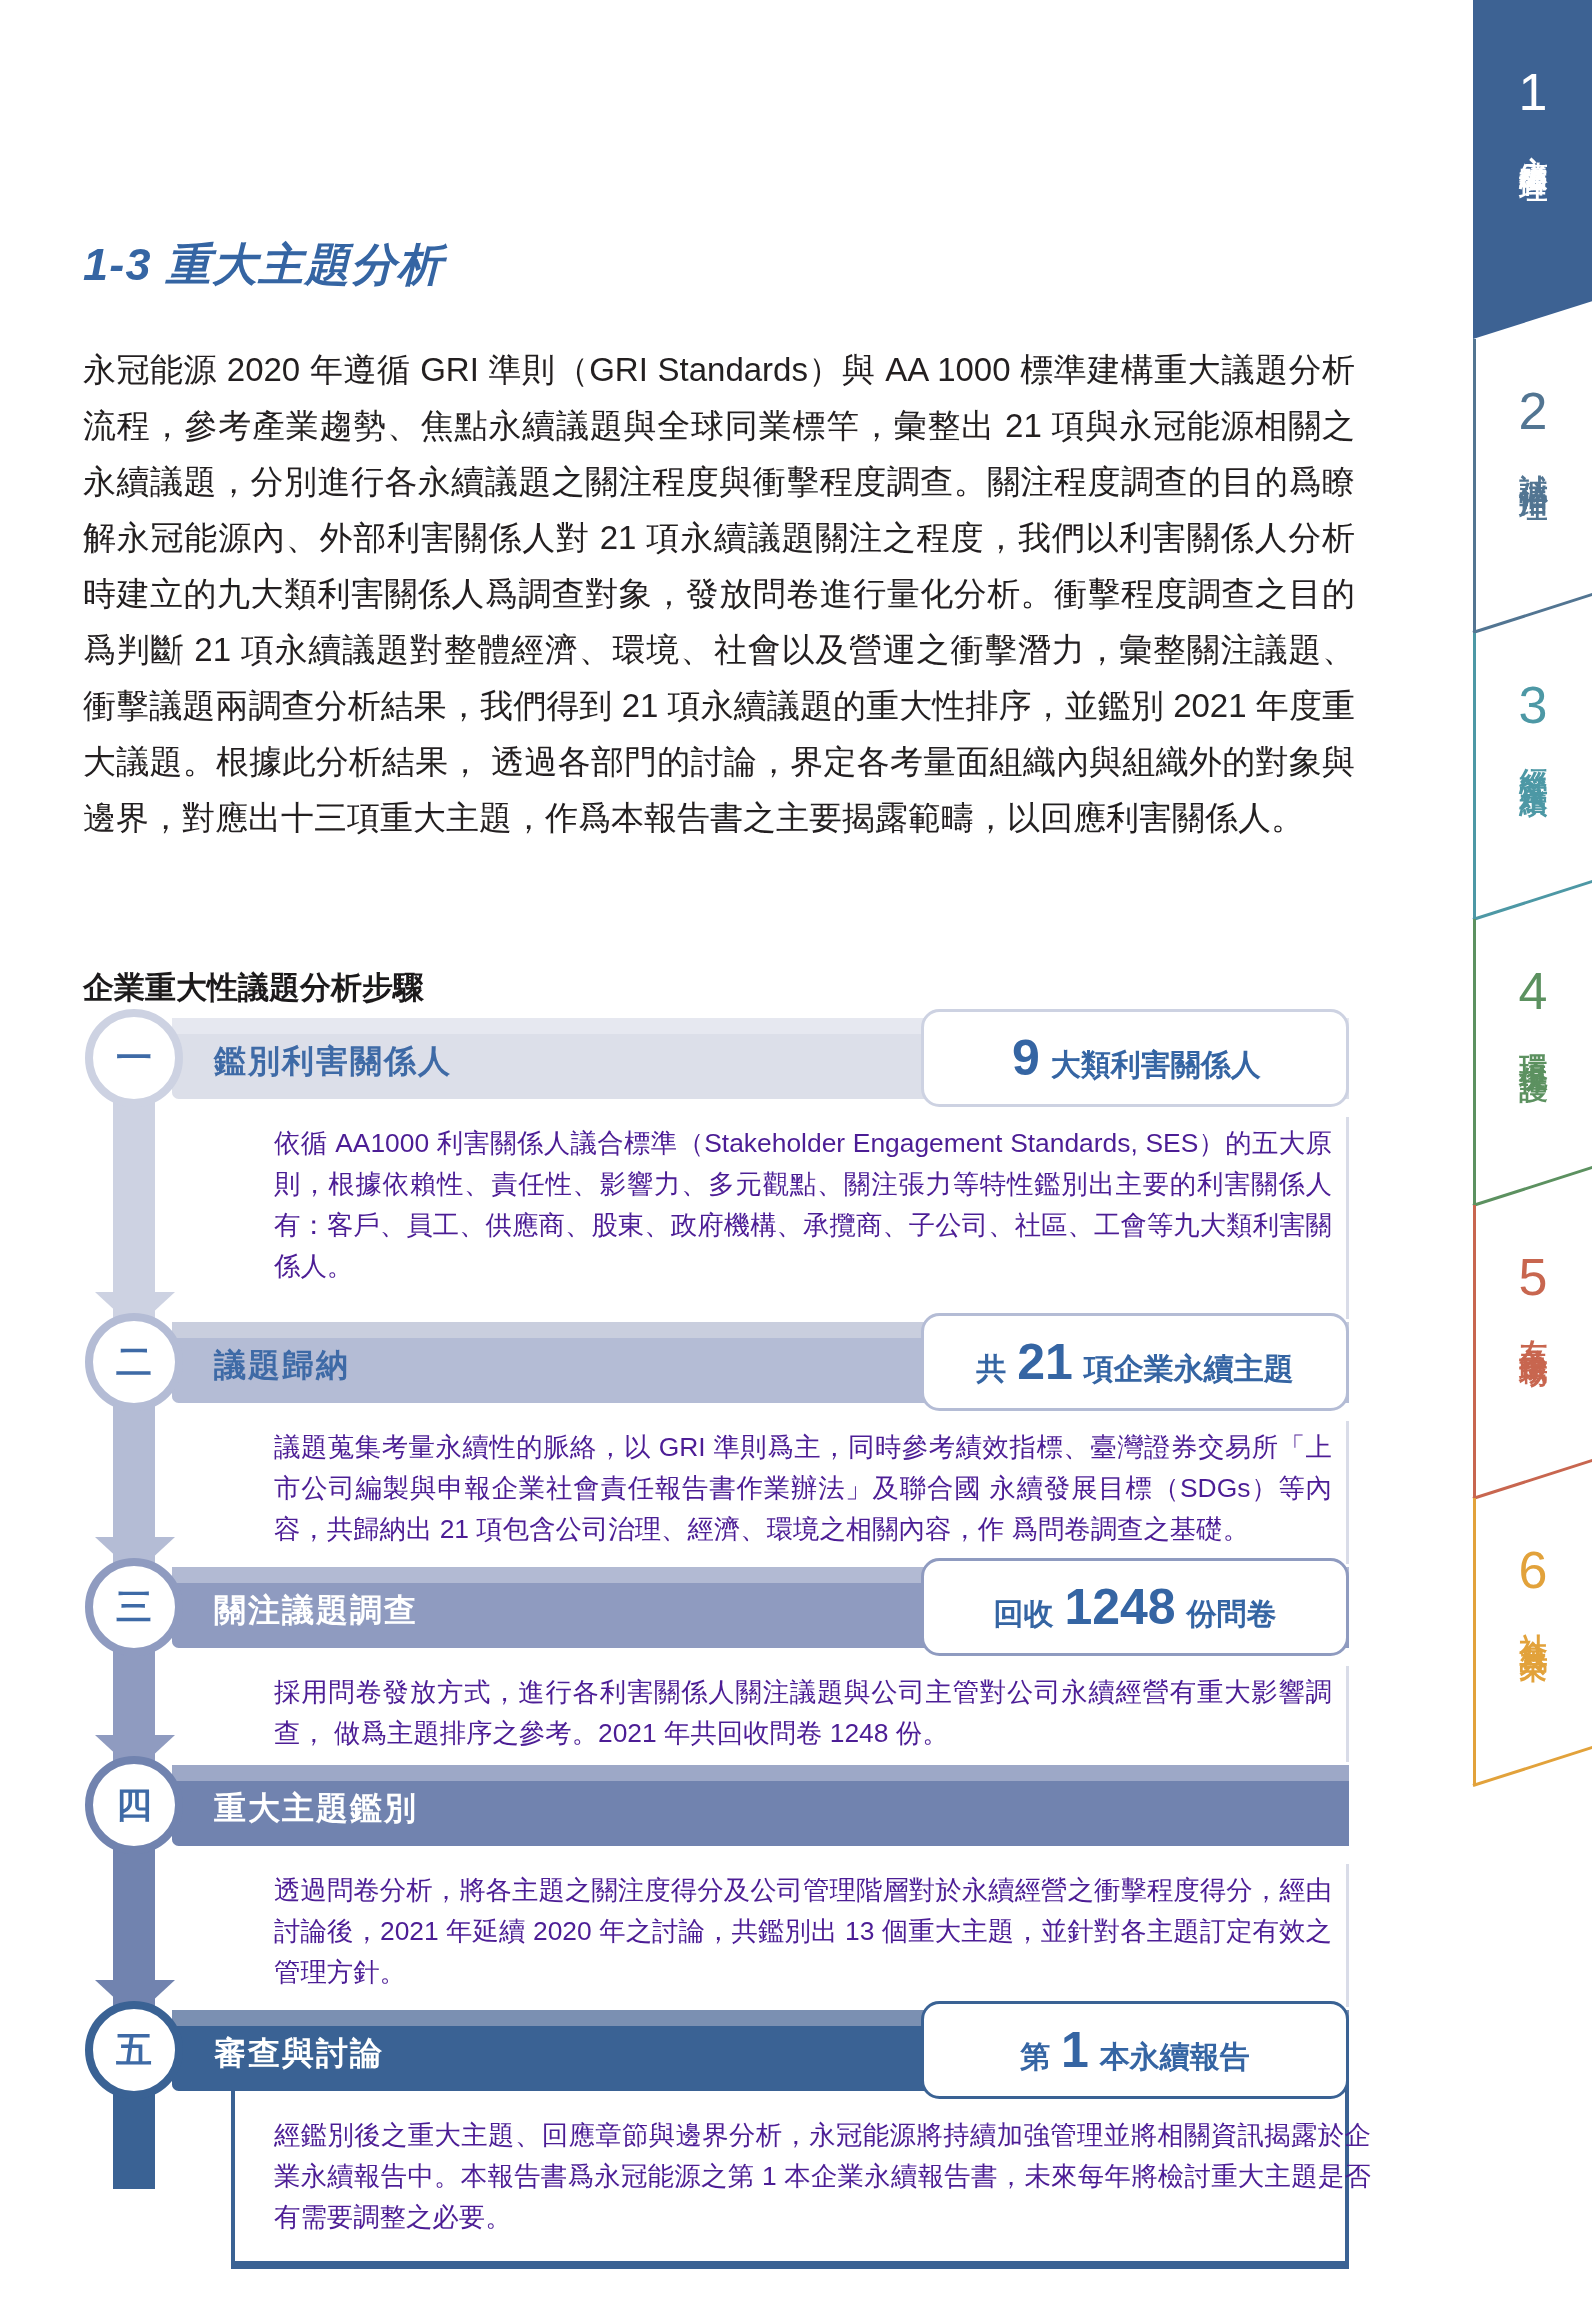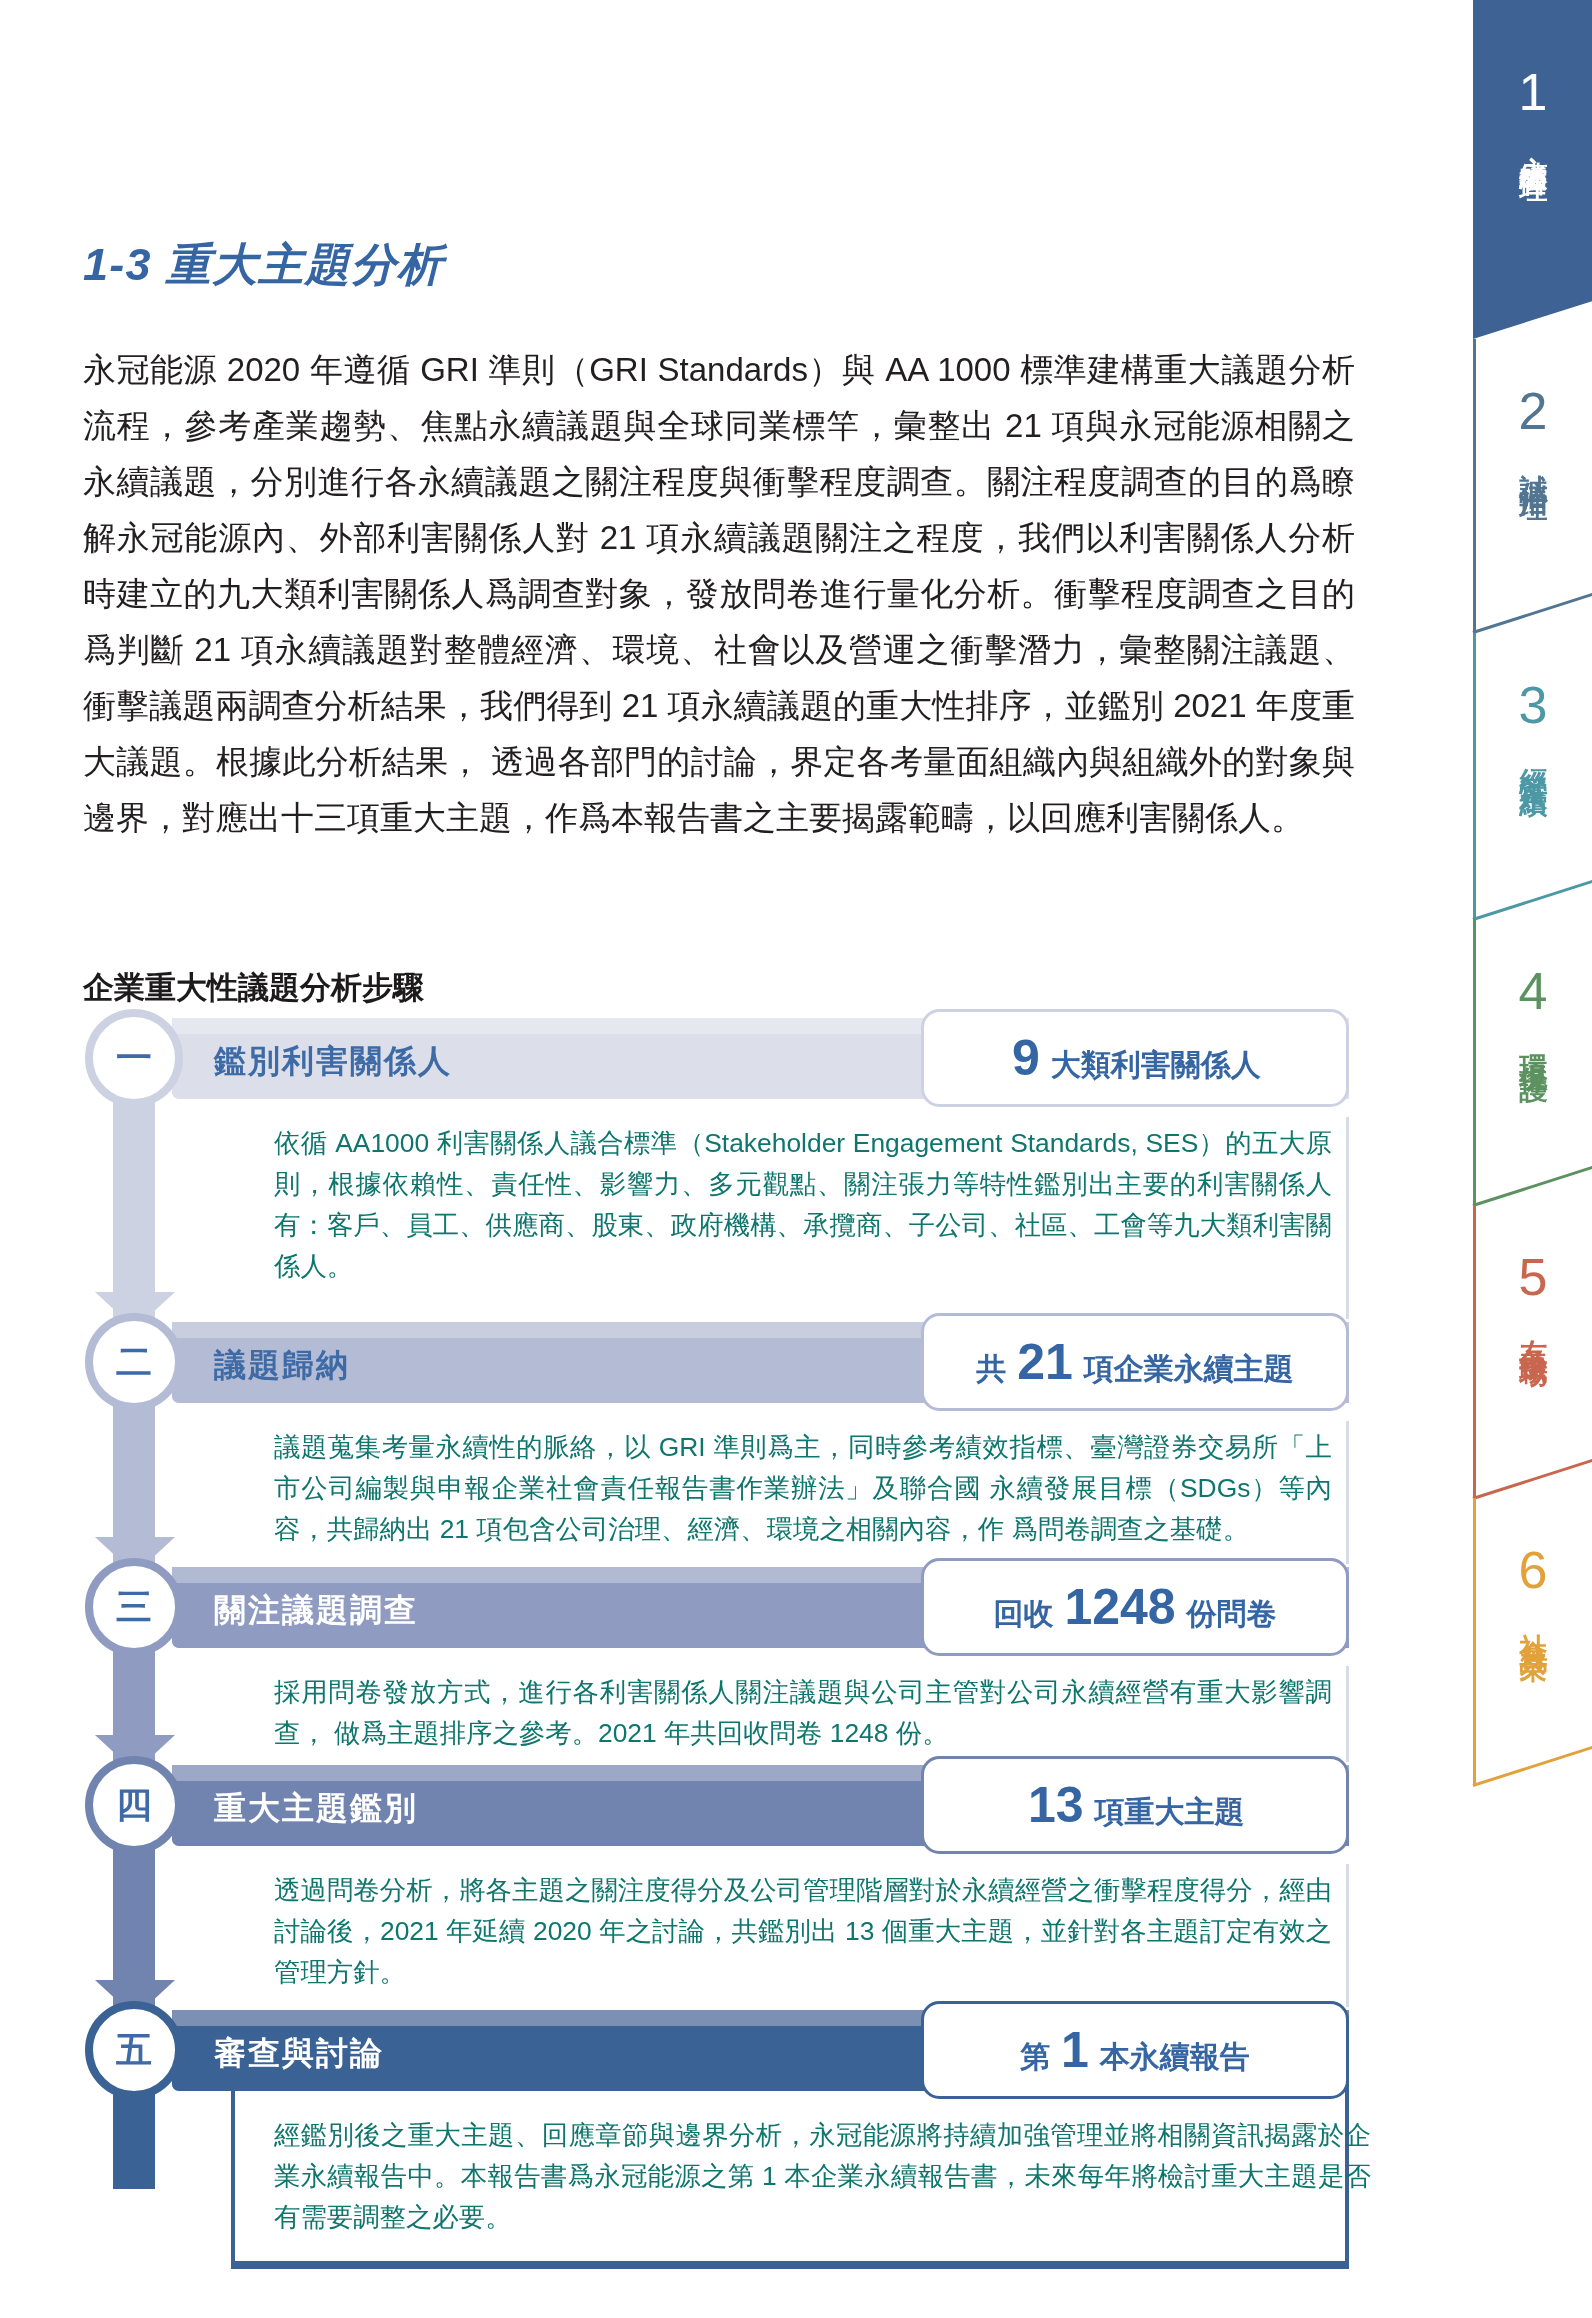--- a/index.html
+++ b/index.html
@@ -35,21 +35,21 @@
   .bar .title{position:absolute;left:42px;top:6px;bottom:0;display:flex;align-items:center;
               font-size:32px;font-weight:bold;color:var(--titlec);letter-spacing:2px;}
   .badge{position:absolute;right:0;top:-8.6px;width:428px;height:98px;background:#fff;
          border:3.3px solid var(--band);border-radius:18.5px;box-sizing:border-box;
          display:flex;align-items:center;justify-content:center;z-index:2;}
   .badge .inner{display:flex;align-items:baseline;color:#3565a3;font-weight:bold;
                 font-size:30px;line-height:1;white-space:pre;}
   .badge .num{font-size:50px;line-height:1;padding:0 2.6px;}
 
   .desc{margin-left:102px;padding:24px 53px 0 0;width:1058px;font-size:26.4px;line-height:41px;
-        color:#0f766e;text-align:justify;text-justify:inter-ideograph;}
+        color:#4c1d95;text-align:justify;text-justify:inter-ideograph;}
   .rborder{position:absolute;right:0;top:99px;bottom:2.6px;width:2.6px;background:var(--line);}
 
   
   .step.s5 .descbox{position:absolute;left:59px;right:0;top:81px;bottom:0;
         border:4.6px solid var(--band);border-top:none;border-bottom-width:8px;box-sizing:border-box;}
   .step.s5 .desc{margin-left:39px;width:1097px;padding-right:59px;}
 
   
   .sidebar{position:absolute;left:1473px;top:0;width:120px;height:1824px;}
   .side-tab{position:absolute;left:0;width:120px;}
@@ -140,25 +140,20 @@
 
     <div class="step s4" style="--bar: #7183af; --strip: #9da8c7; --band: #7183af; --titlec: #ffffff; --line: #d9dce8;">
       <div class="band"></div>
       <div class="arrow"></div>
       <div class="circle">
         <span>四</span>
         </div>
       <div class="content">
         <div class="bar">
           <span class="title">重大主題鑑別</span>
-          <div class="badge">
-              <span class="inner">
-            <span></span><span class="num">13</span><span> 項重大主題</span>
-          </span>
-            </div>
         </div>
         <div class="desc">透過問卷分析，將各主題之關注度得分及公司管理階層對於永續經營之衝擊程度得分，經由討論後，2021 年延續 2020 年之討論，共鑑別出 13 個重大主題，並針對各主題訂定有效之管理方針。</div>
       </div>
       <div class="rborder"></div>
     </div>
 
     <div class="step s5" style="--bar: #3a6294; --strip: #7b90b2; --band: #3a6294; --titlec: #ffffff; --line: #3a6294;">
       <div class="band"></div>
       <div class="circle">
         <span>五</span>

